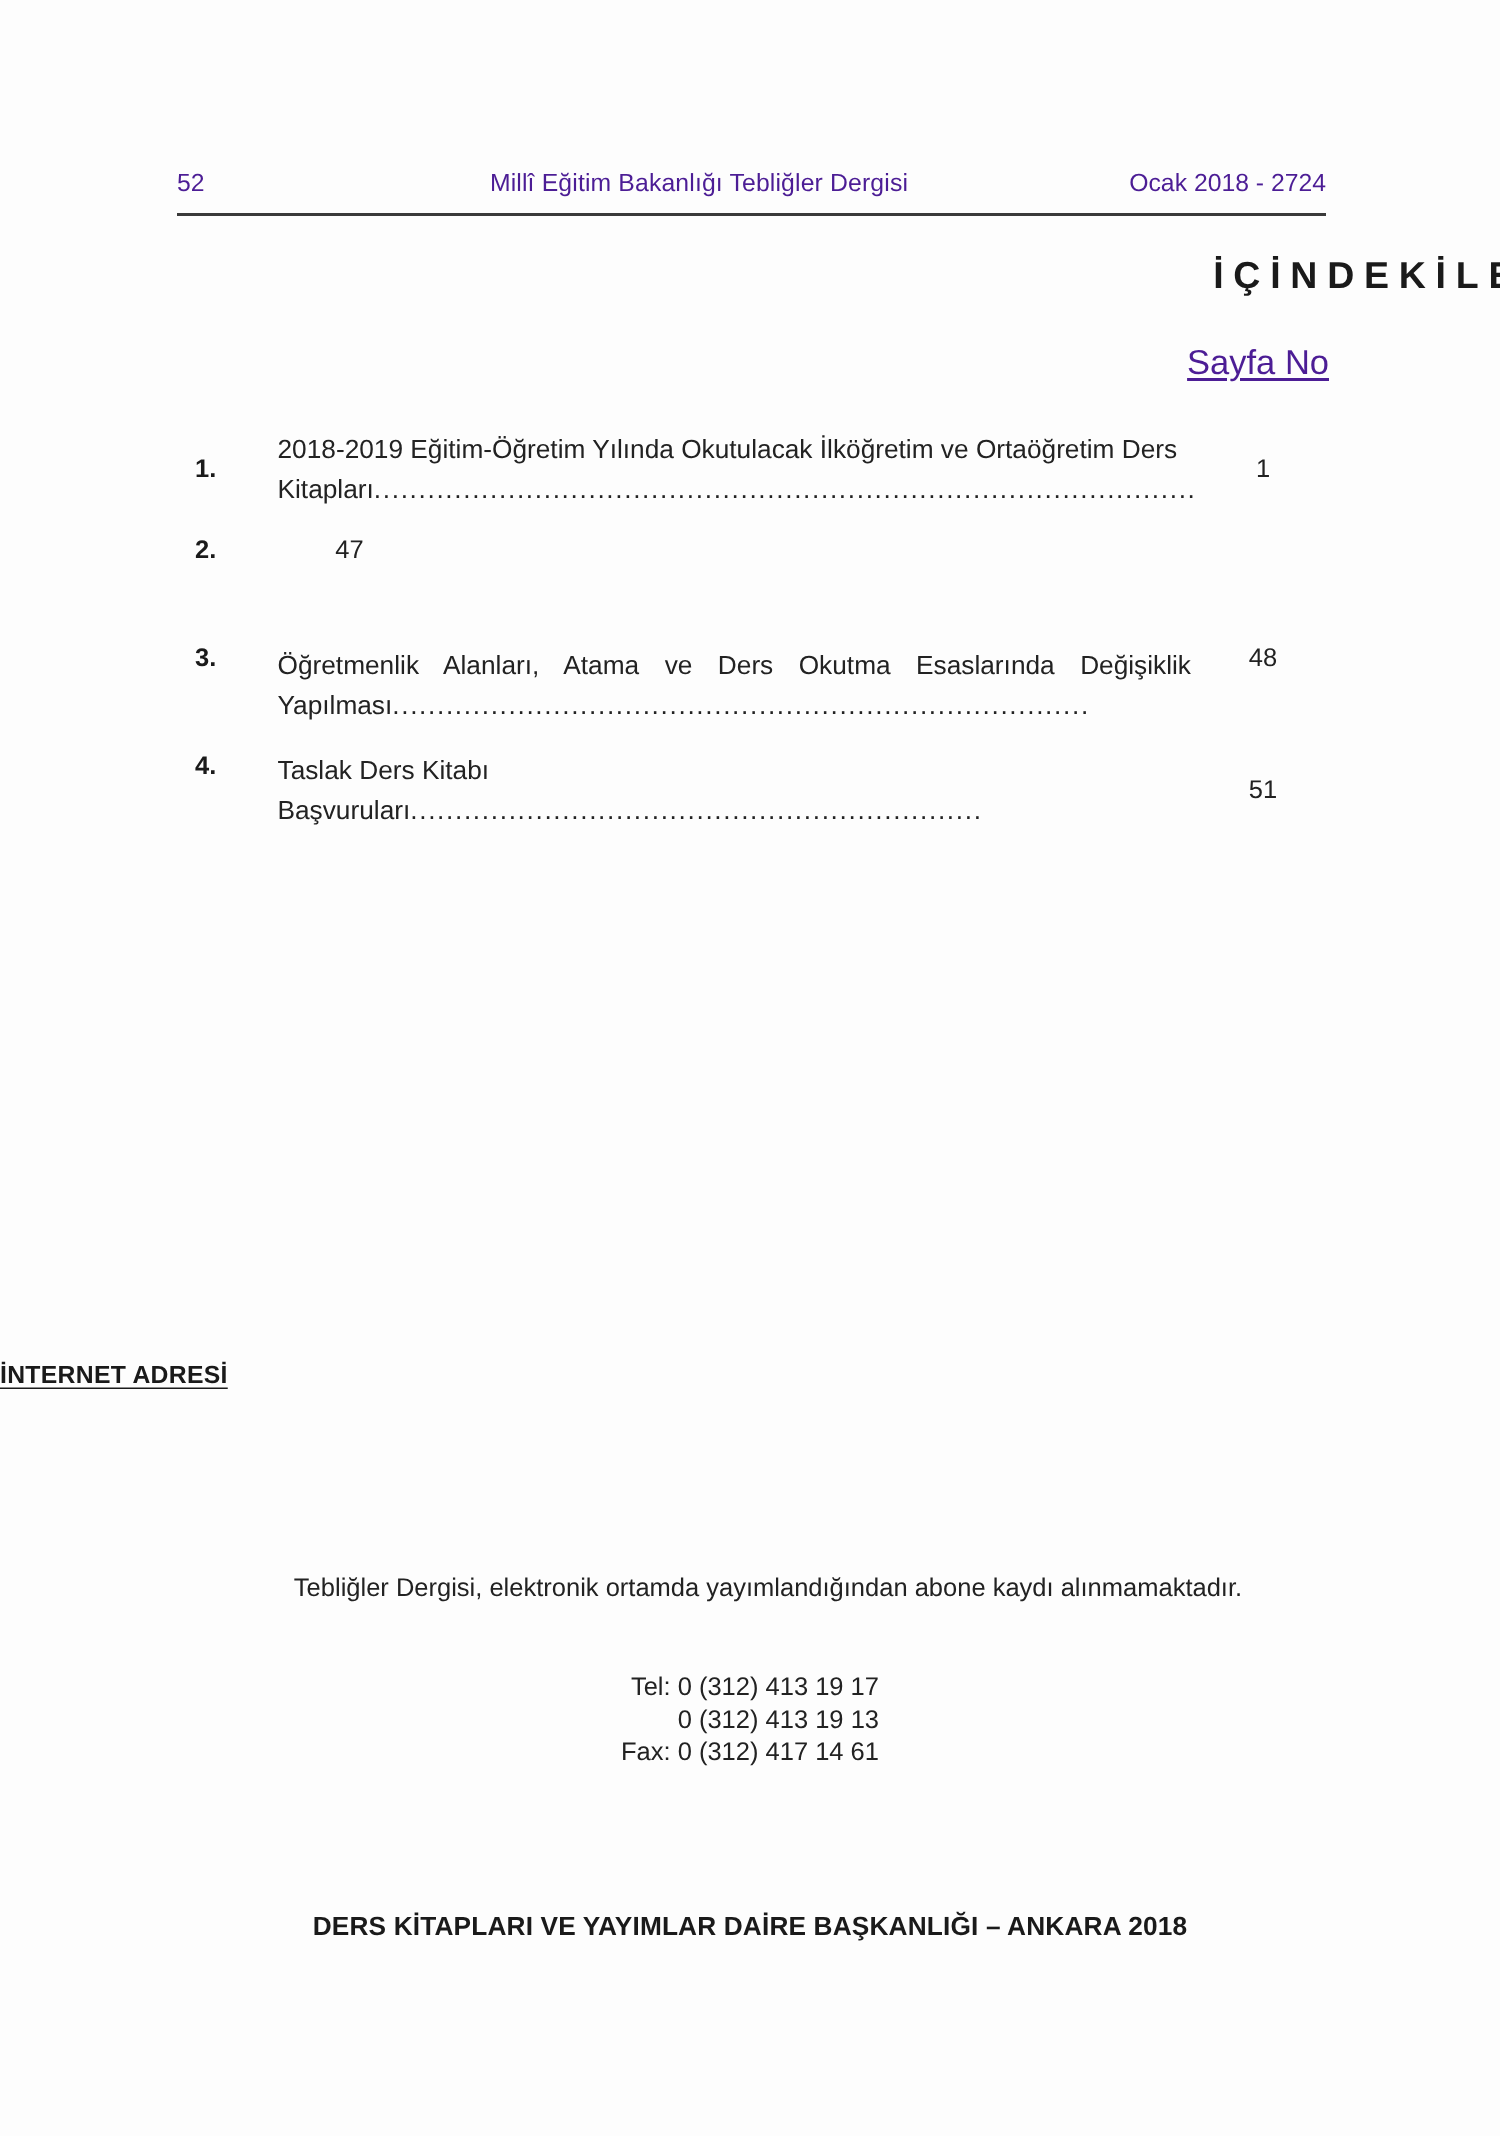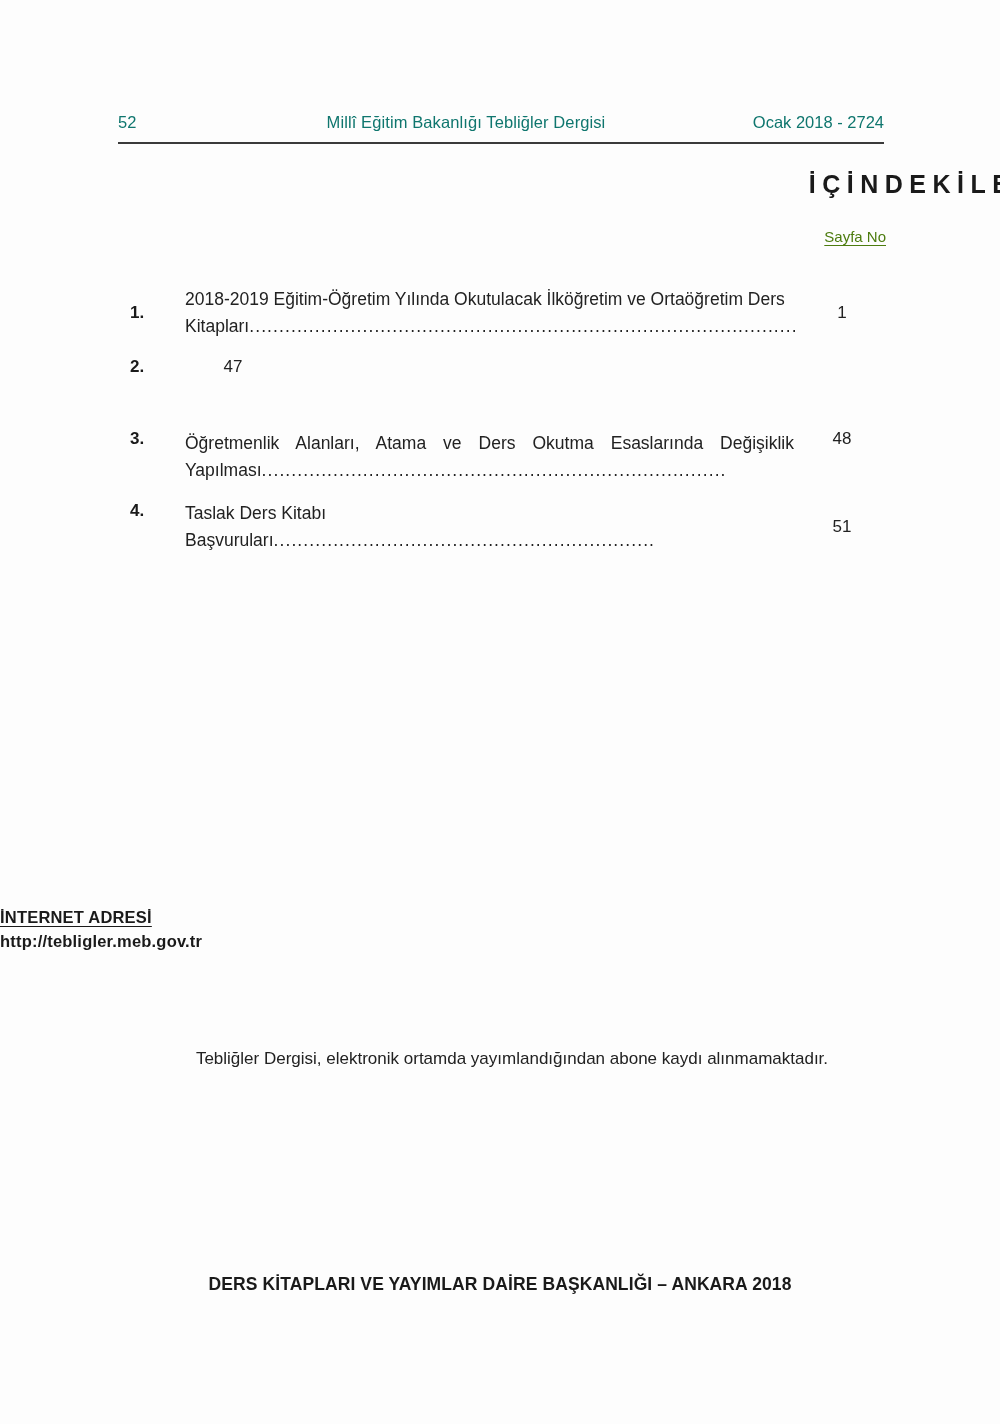--- a/index.html
+++ b/index.html
@@ -26,21 +26,21 @@
 
   
   .runhead {
     position: absolute;
     left: 118px;
     top: 113px;
     width: 766px;
     display: flex;
     align-items: baseline;
     font-size: 16.5px;
-    color: #0f766e;
+    color: #4c1d95;
   }
   .runhead-page {
     width: 120px;
     text-align: left;
   }
   .runhead-title {
     flex: 1;
     text-align: center;
     letter-spacing: .1px;
   }
@@ -76,24 +76,24 @@
     position: absolute;
     top: 228px;
     left: 0;
     width: 1000px;
     text-align: center;
   }
   .sayfa-no span {
     position: absolute;
     right: 114px;
     top: 0;
-    font-size: 15px;
+    font-size: 23px;
     text-decoration: underline;
     text-underline-offset: 3px;
-    color: #4d7c0f;
+    color: #4c1d95;
     white-space: nowrap;
   }
 
   
   .toc {
     position: absolute;
     left: 130px;
     top: 286px;
     width: 760px;
   }
@@ -245,21 +245,27 @@
     <div class="toc-row">
       <div class="toc-num">4.</div>
       <div class="toc-body"><span>Taslak Ders Kitabı Başvuruları</span><span class="toc-leader">................................................................</span></div>
       <div class="toc-page">51</div>
     </div>
 
   </div>
 
   <div class="net-block">
     <div class="net-label">İNTERNET ADRESİ</div>
-    <div class="net-url">http://tebligler.meb.gov.tr</div>
   </div>
 
   <div class="note">Tebliğler Dergisi, elektronik ortamda yayımlandığından abone kaydı alınmamaktadır.</div>
 
+  <div class="contact">
+    <div class="contact-inner">
+      <div>Tel: 0 (312) 413 19 17</div>
+      <div>0 (312) 413 19 13</div>
+      <div>Fax: 0 (312) 417 14 61</div>
+    </div>
+  </div>
 
   <div class="footer">DERS KİTAPLARI VE YAYIMLAR DAİRE BAŞKANLIĞI – ANKARA 2018</div>
 
 </div>
 
 </body></html>

